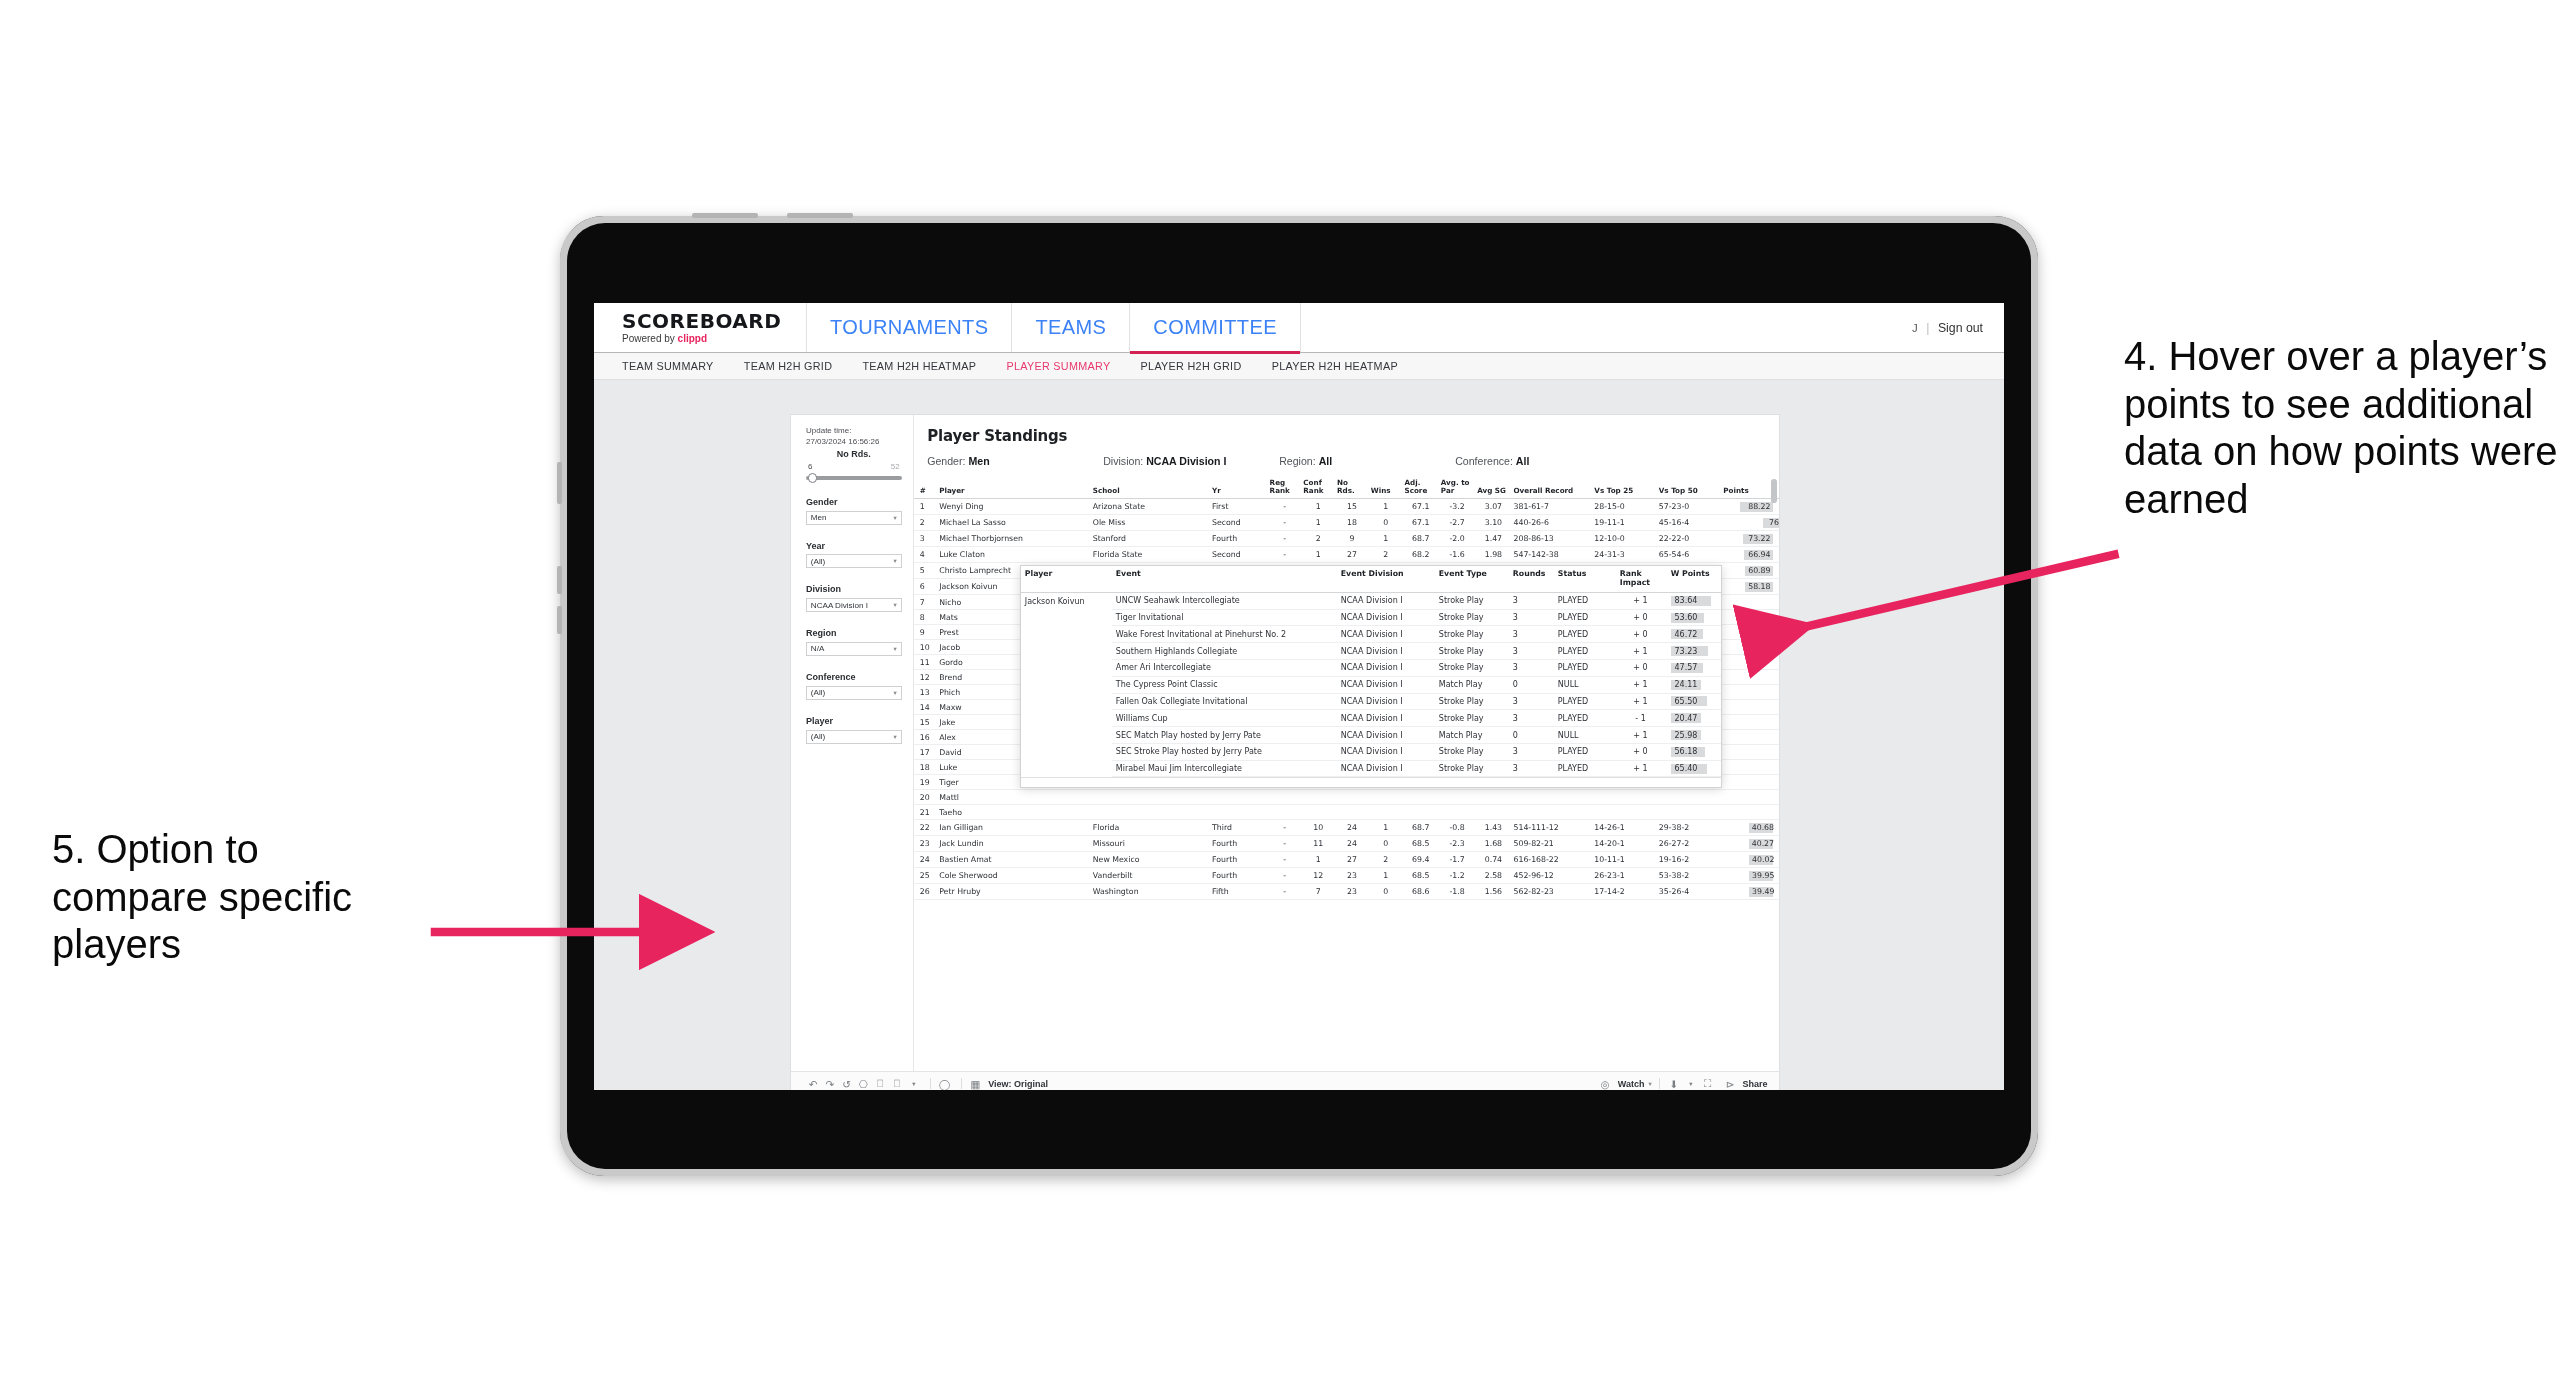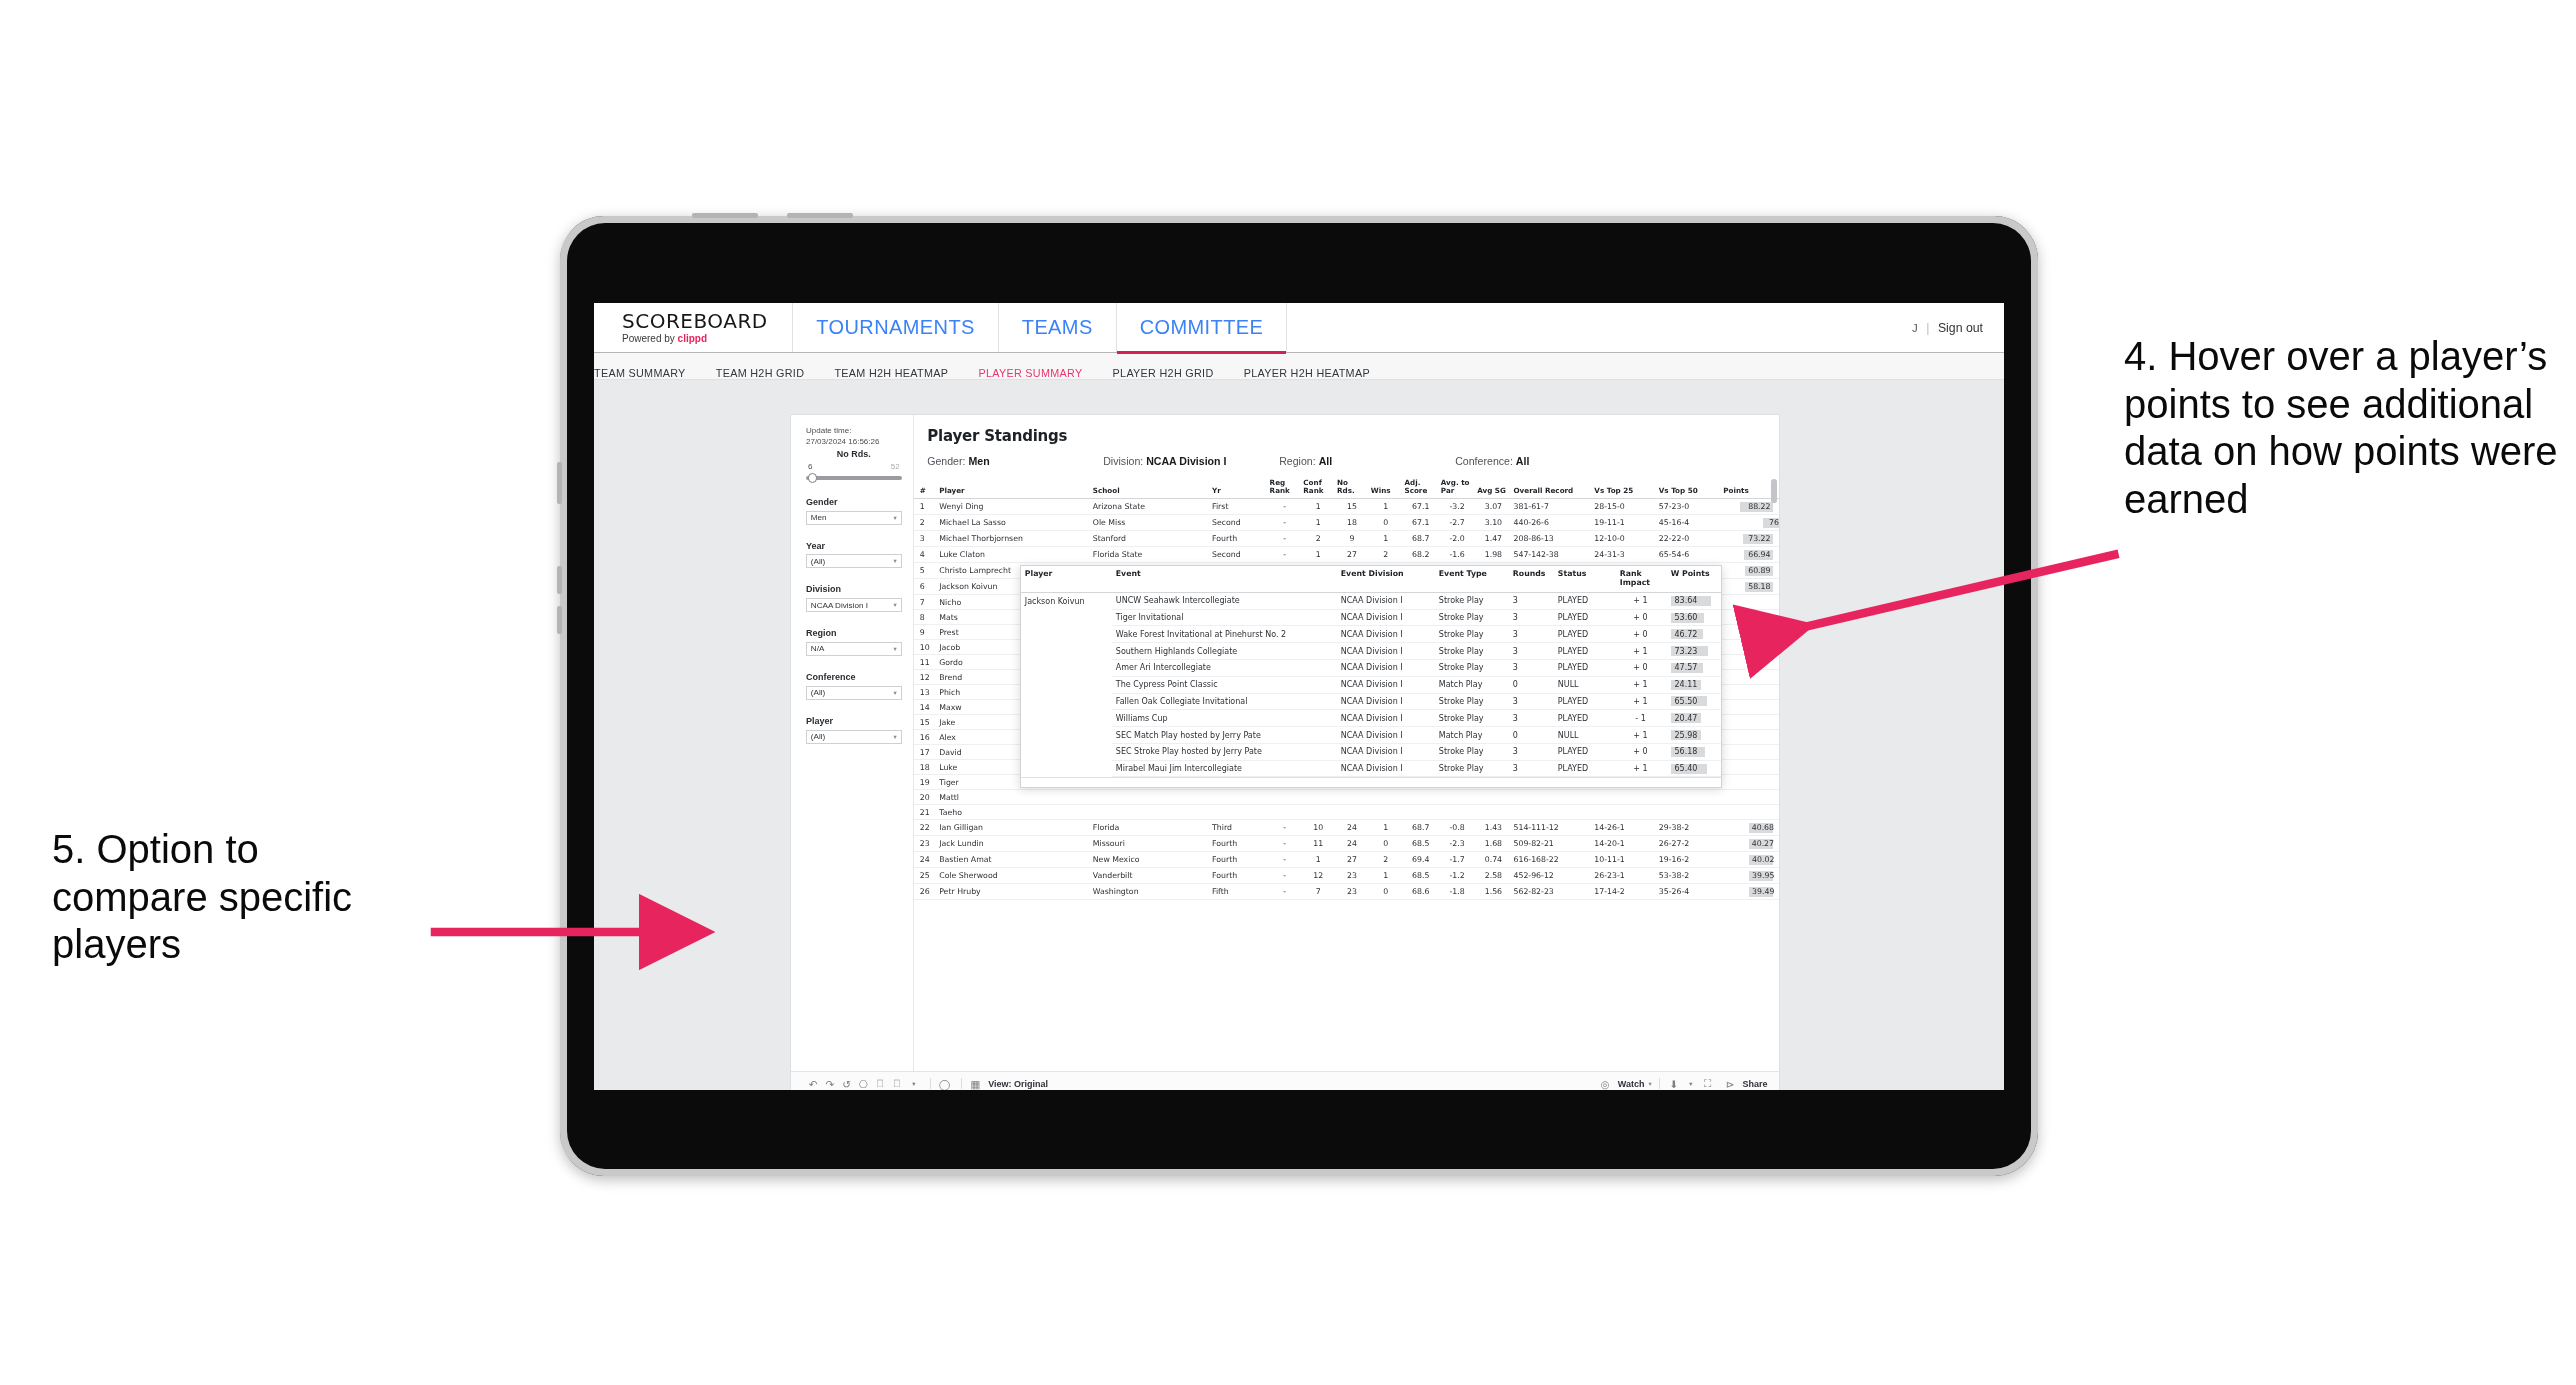--- a/index.html
+++ b/index.html
@@ -61,21 +61,21 @@
     position: relative;
     border-bottom: 1.9px solid #b6b6b6;
   }
   #brand {
     display: flex; flex-direction: column; justify-content: center;
     padding: 0 24.6px 0 28px;
     border-right: 0.9px solid #e2e2e2;
   }
   #brand-title {
     font-family: "DejaVu Sans", sans-serif;
-    font-weight: 400;
+    font-weight: 700;
     font-size: 20px;
     letter-spacing: 0.5px;
     color: #15171a;
     line-height: 1;
   }
   #brand-sub {
     font-size: 10px;
     color: #3a3a3a;
     margin-top: 2.8px;
     line-height: 1;
@@ -103,21 +103,22 @@
     font-size: 12.3px; color: #333;
   }
   #topnav-right .sep { color: #c0c0c0; }
   #user-initial { font-size: 11.4px; color: #555; }
 
   
   #subnav {
     height: 26.5px;
     background: #f7f7f8;
     display: flex;
-    align-items: flex-end;
+    align-items: center;
+    padding-left: 28px;
     gap: 0;
     border-bottom: 0.9px solid #e0e0e2;
   }
   .subnav-item {
     font-size: 10.8px;
     letter-spacing: 0.3px;
     color: #33363a;
     padding: 0 17px 0 0;
     margin-right: 13.2px;
     cursor: pointer;

